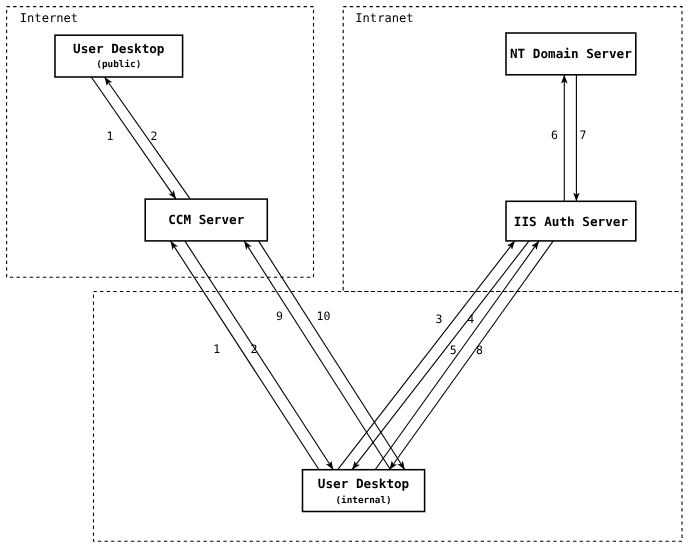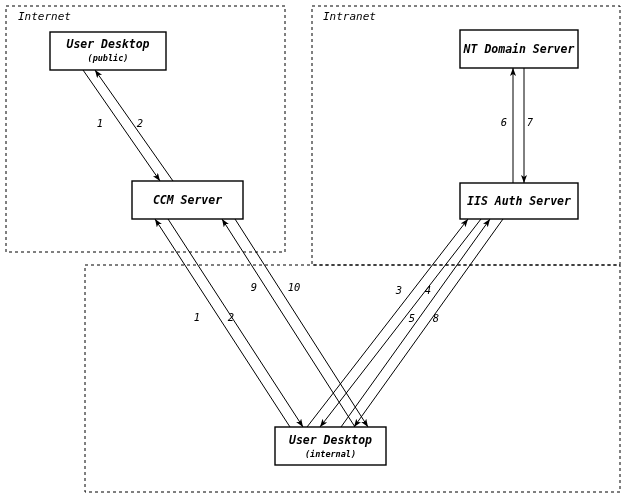--- a/index.html
+++ b/index.html
@@ -11,21 +11,20 @@
     width: 627px;
     height: 497px;
     font-family: "DejaVu Sans Mono", monospace;
     overflow: hidden;
   }
   #diagram-root {
     position: relative;
     width: 627px;
     height: 497px;
     background: #ffffff;
-    font-style: italic;
   }
   svg.diagram-canvas {
     position: absolute;
     top: 0;
     left: 0;
     width: 627px;
     height: 497px;
   }
   .zone-border {
     fill: none;

